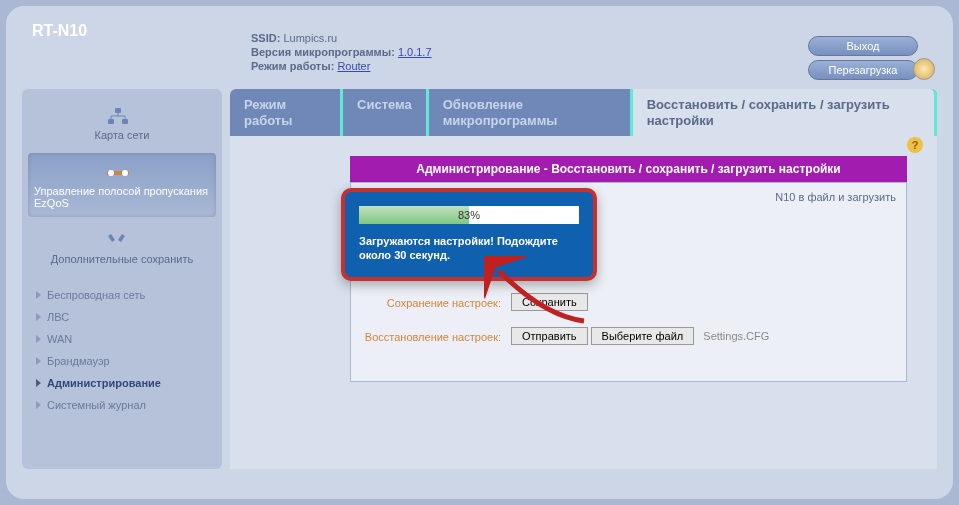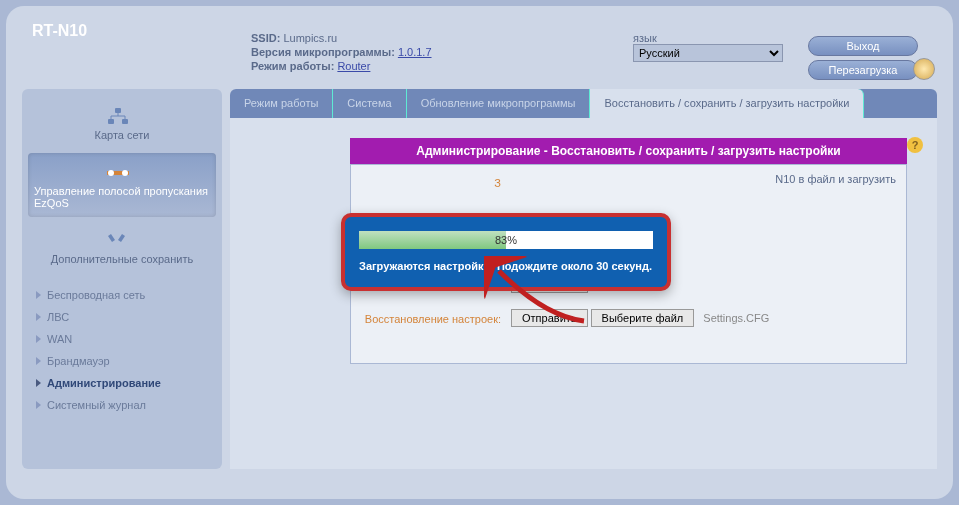--- a/index.html
+++ b/index.html
@@ -24,57 +24,51 @@
 .sb-big { display: flex; align-items: center; padding: 8px 6px; border-radius: 4px; margin-bottom: 4px; cursor: pointer; color: #5a6a8a; font-size: 11px; flex-direction: column; }
 .sb-big .sb-icon { width: 28px; height: 24px; margin-right: 8px; display: flex; align-items: center; justify-content: center; }
 .sb-big.active { background: linear-gradient(#8aa0c8,#aab8d4); color: #fff; box-shadow: inset 0 0 4px rgba(0,0,0,0.15); justify-content: space-between; }
 .sb-sep { height: 8px; }
 .sb-small { display: flex; align-items: center; padding: 4px 8px; cursor: pointer; color: #6a7a9a; font-size: 11px; margin-bottom: 2px; }
 .sb-small:before { content: ""; width: 0; height: 0; border-left: 5px solid #8a9ac0; border-top: 4px solid transparent; border-bottom: 4px solid transparent; margin-right: 6px; }
 .sb-small.dark:before { border-left-color: #4a5a80; }
 .sb-small.active { color: #304878; font-weight: bold; align-items: center; }
 .content { flex: 1; background: #d8e0ed; border-radius: 6px 6px 0 0; position: relative; min-height: 380px; }
 .tabs { display: flex; background: #7088b8; border-radius: 6px 6px 0 0; }
-.tab { padding: 8px 14px; color: #c8d4e8; font-size: 11px; font-weight: normal; border-right: 1px solid #5eead4; cursor: pointer; line-height: 1.2; }
+.tab { padding: 8px 14px; color: #c8d4e8; font-size: 13px; font-weight: bold; border-right: 3px solid #5eead4; cursor: pointer; line-height: 1.2; }
 .tab.active { background: #d8e0ed; color: #5a6a8a; border-radius: 0 6px 0 0; }
 .panel { padding: 20px 30px 20px 120px; }
 .panel-title { background: #a21caf; color: #fff; font-size: 12px; font-weight: bold; padding: 6px 10px; text-align: center; }
 .panel-body { background: #ecf0f6; border: 1px solid #aab8d4; min-height: 200px; }
 .row { display: flex; padding: 8px 10px; font-size: 11px; }
 .row-label { width: 150px; text-align: right; color: #d4843a; padding-right: 10px; padding-top: 4px; }
 .row-val { flex: 1; color: #5a6a8a; }
 .btn-std { background: #e8e8e8; border: 1px solid #999; padding: 2px 10px; font-size: 11px; cursor: pointer; }
 .file-name { color: #888; margin-left: 6px; }
 .help-icon { position: absolute; right: 14px; top: 48px; width: 16px; height: 16px; background: #f0c040; border-radius: 50%; color: #806020; font-size: 11px; font-weight: bold; text-align: center; line-height: 16px; cursor: pointer; }
-.modal-box { position: absolute; left: 335px; top: 207px; width: 330px; background: #1060b0; border: 4px solid #c83030; border-radius: 10px; padding: 14px; box-shadow: 0 4px 12px rgba(0,0,0,0.3); z-index: 10; }
+.modal-box { position: absolute; left: 335px; top: 182px; width: 256px; background: #1060b0; border: 4px solid #c83030; border-radius: 10px; padding: 14px; box-shadow: 0 4px 12px rgba(0,0,0,0.3); z-index: 10; }
 .progress-bg { background: #fff; height: 18px; position: relative; margin-bottom: 10px; }
 .progress-fill { background: linear-gradient(#c0e0c0,#80c880); height: 100%; position: absolute; left: 0; top: 0; }
 .progress-txt { position: absolute; width: 100%; text-align: center; font-size: 11px; color: #333; line-height: 18px; }
 .modal-msg { color: #fff; font-size: 11px; font-weight: bold; line-height: 1.3; }
 .arrow-svg { position: absolute; left: 478px; top: 250px; z-index: 20; pointer-events: none; }
 </style>
 </head>
 <body>
 
 <div class="outer-frame">
   <div class="header">
     <div class="logo-area">
       <div class="model">RT-N10</div>
     </div>
     <div class="info-area">
       <div class="info-left">
         <div><span class="info-label">SSID:</span> <span>Lumpics.ru</span></div>
         <div><span class="info-label">Версия микропрограммы:</span> <span class="info-link">1.0.1.7</span></div>
         <div><span class="info-label">Режим работы:</span> <span class="info-link">Router</span></div>
-      </div>
-      <div class="info-right">
-        <div>язык</div>
-        <select class="lang-select">
-          <option>Русский</option>
-        </select>
       </div>
       <div class="btn-area">
         <div class="hdr-btn">Выход</div>
         <div class="hdr-btn">Перезагрузка</div>
       </div>
     </div>
   </div>
   <div class="emoji-icon"></div>
 
   <div class="body-row">

